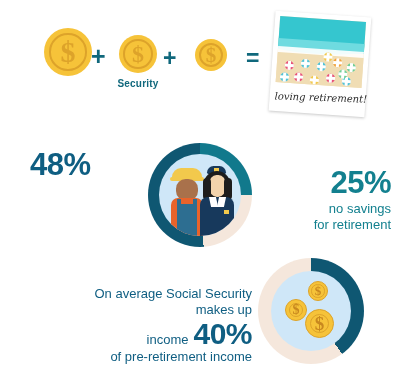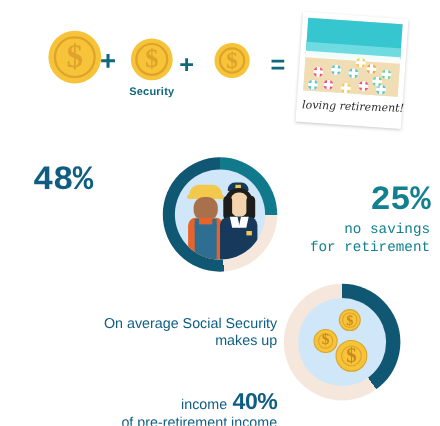--- a/index.html
+++ b/index.html
@@ -158,21 +158,21 @@
     color: #2b2b2b;
     font-size: 10px;
     font-family: "DejaVu Serif", serif;
     font-style: italic;
     margin-top: 7px;
     transform: rotate(-2deg);
     white-space: nowrap;
   }
 
   
-  .stat-row { position: absolute; left:0; top: 143px; width: 388px; height: 110px; font-family: Liberation Mono, monospace; }
+  .stat-row { position: absolute; left:0; top: 143px; width: 388px; height: 110px; }
   .stat-block { position: absolute; }
   .stat-pct {
     font-size: 31px;
     font-weight: bold;
     line-height: 1;
     letter-spacing: -0.5px;
   }
   .stat-txt {
     font-size: 13px;
     line-height: 1.2;
@@ -216,21 +216,21 @@
     position: absolute;
     left: 24px; top: 28px;
     width: 228px;
     color: #0f5e82;
     text-align: right;
     line-height: 1.25;
   }
   .bt-l1 { font-size: 13px; }
   .bt-l2 { font-size: 13px; }
   .bt-l3 { font-size: 13px; display: flex; align-items: baseline; justify-content: flex-end; gap: 5px; }
-  .bt-big { font-size: 21px; font-weight: bold; line-height: 1; letter-spacing: -0.5px; margin-top: 36px; }
+  .bt-big { font-size: 30px; font-weight: bold; line-height: 1; letter-spacing: -0.5px; }
   .bt-l4 { font-size: 13px; }
 
   .donut-bot {
     position: absolute;
     left: 258px; top: 0px;
     width: 106px; height: 106px;
     border-radius: 50%;
     background:
       conic-gradient(
         #0f5772 0deg 144deg,

